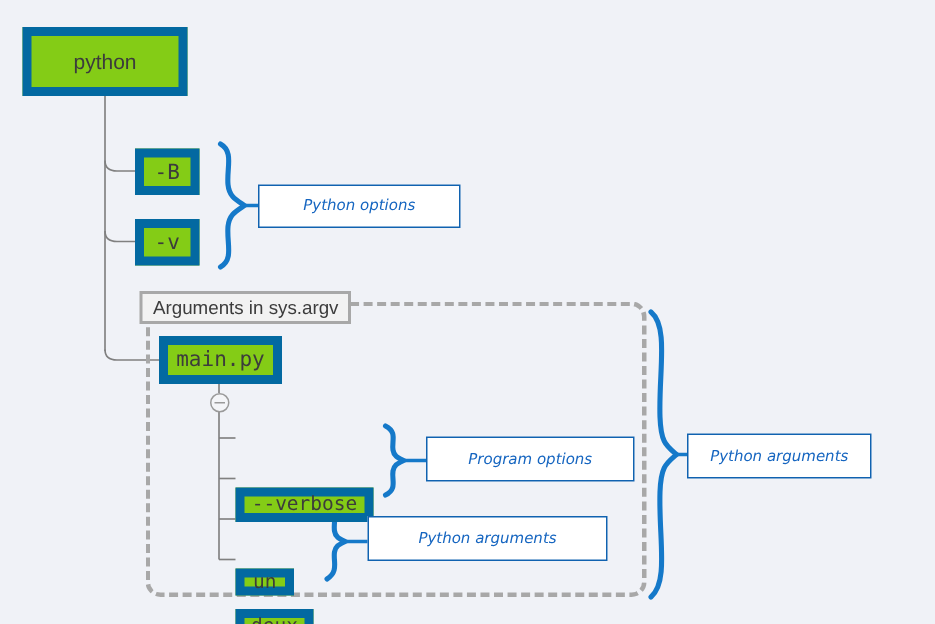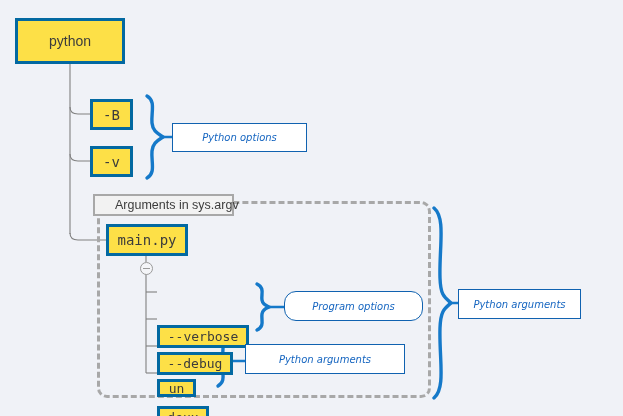--- a/index.html
+++ b/index.html
@@ -23,22 +23,22 @@
     left: 0;
     top: 0;
     width: 623px;
     height: 416px;
   }
 
   
   .node {
     position: absolute;
     box-sizing: border-box;
-    background: #fde047;
-    border: 3px solid #0369a1;
+    background: #84cc16;
+    border: 6px solid #0369a1;
     font-family: "DejaVu Sans Mono", "Liberation Mono", monospace;
     color: #3c3c3c;
     display: flex;
     align-items: center;
     justify-content: center;
     white-space: nowrap;
   }
   .node.root {
     font-family: "Liberation Sans", sans-serif;
     font-size: 14px;
@@ -73,21 +73,21 @@
   .group-label {
     position: absolute;
     box-sizing: border-box;
     background: #f2f2f2;
     border: 2px solid #a8a8a8;
     color: #3c3c3c;
     font-size: 12.5px;
     font-family: "Liberation Sans", sans-serif;
     display: flex;
     align-items: center;
-    padding: 0 20px;
+    padding: 0 7px;
     white-space: nowrap;
   }
 
   
   .toggle {
     position: absolute;
     box-sizing: border-box;
     width: 13px;
     height: 13px;
     border: 1px solid #9a9a9a;
@@ -186,37 +186,34 @@
   <div class="node mono14" style="left:106px; top:224px; width:82px; height:32px;">
     <span>main.py</span>
   </div>
 
   <div class="toggle" style="left:140px; top:262px;"></div>
 
   <div class="node mono13" style="left:157px; top:281px; width:92px; height:23px;">
     <span>--verbose</span>
   </div>
 
-  <div class="node mono13" style="left:157px; top:308px; width:76px; height:23px;">
-    <span>--debug</span>
-  </div>
 
   <div class="node mono13" style="left:157px; top:335px; width:39px; height:18px;">
     <span>un</span>
   </div>
 
   <div class="node mono13" style="left:157px; top:362px; width:52px; height:23px;">
     <span>deux</span>
   </div>
 
   <div class="callout" style="left:172px; top:123px; width:135px; height:29px;">
     <span>Python options</span>
   </div>
 
-  <div class="callout" style="left:284px; top:291px; width:139px; height:30px;border-radius:12px;">
+  <div class="callout" style="left:284px; top:291px; width:139px; height:30px;">
     <span>Program options</span>
   </div>
 
   <div class="callout" style="left:245px; top:344px; width:160px; height:30px;">
     <span>Python arguments</span>
   </div>
 
   <div class="callout" style="left:458px; top:289px; width:123px; height:30px;">
     <span>Python arguments</span>
   </div>

